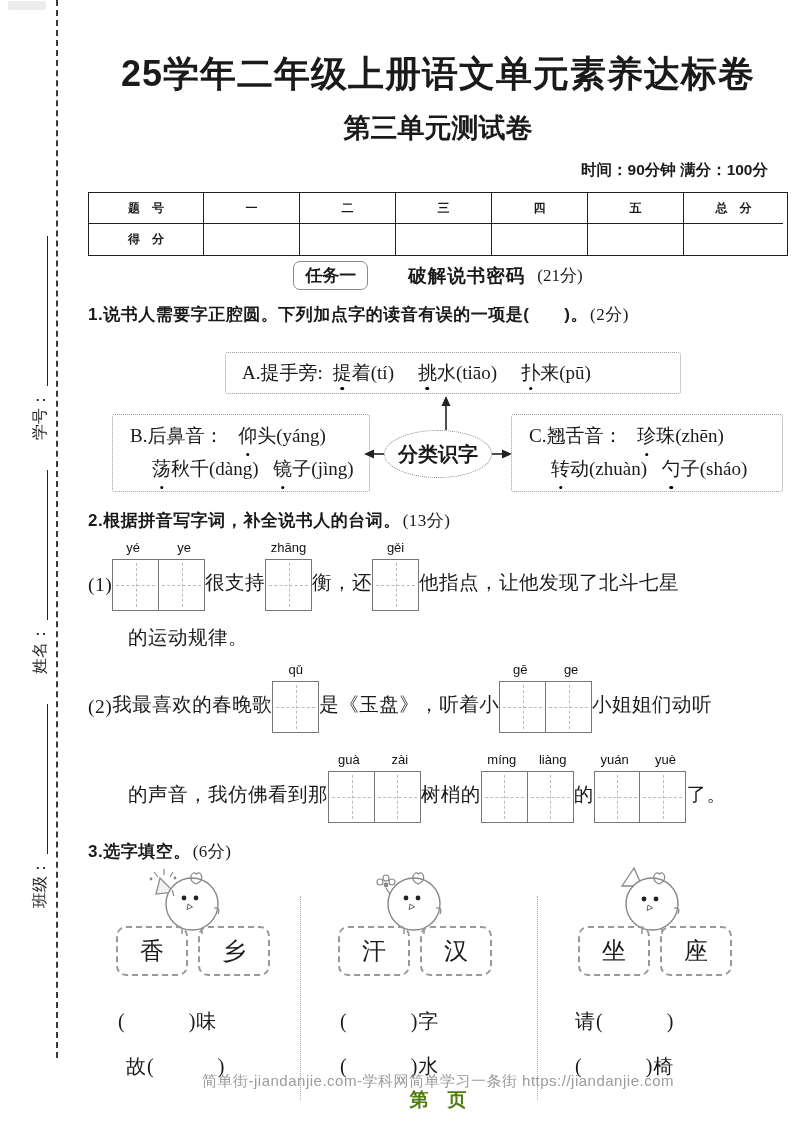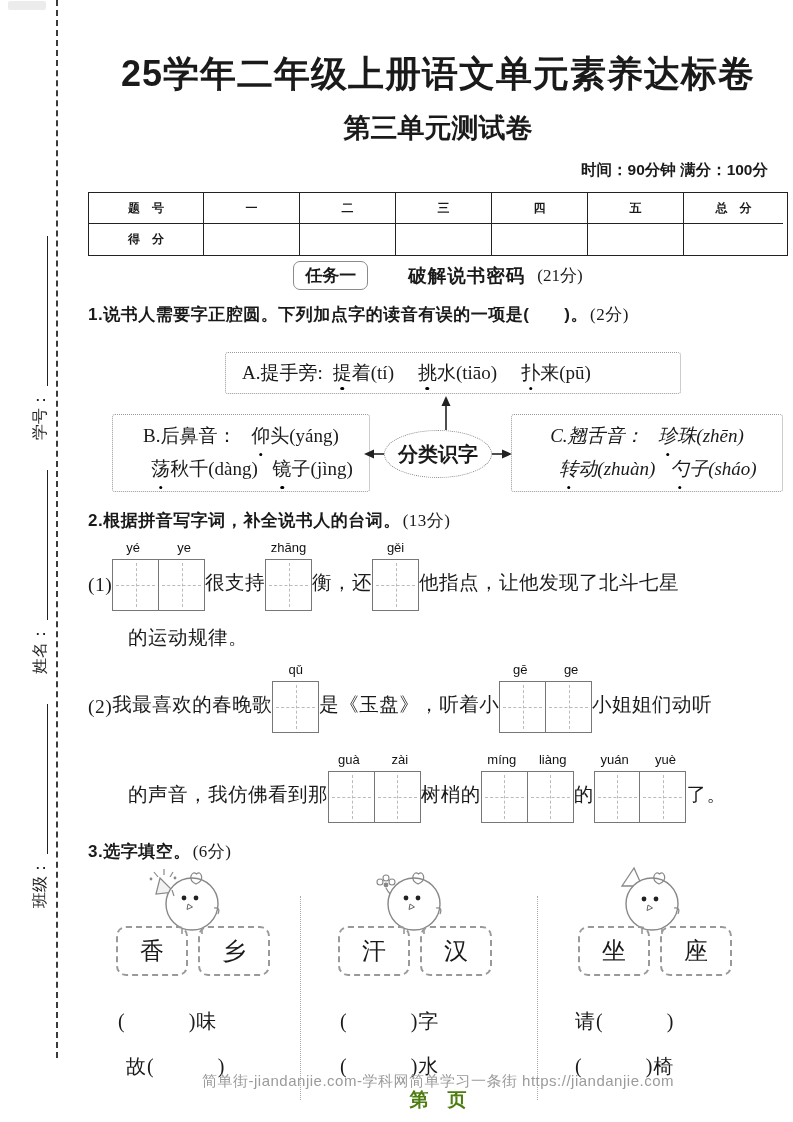--- a/index.html
+++ b/index.html
@@ -37,23 +37,23 @@
   .task-title { font-size:18.5px; font-weight:bold; letter-spacing:1px;margin-left:28px; }
   .pts { font-family:"Liberation Serif", serif; font-weight:normal; font-size:17px; }
   
   .stem { position:absolute; left:0; font-size:17px; font-weight:bold; letter-spacing:.5px; }
   .stem .pts { margin-left:2px; }
   
   .diagram { position:absolute; top:350px; left:0; width:700px; height:156px; }
   .dotbox { position:absolute; border:1.6px dotted #999; border-radius:3px;
     font-family:"Liberation Serif", serif; font-size:19px; }
   .boxA { left:137px; top:2px; width:456px; height:42px; display:flex; align-items:center; padding-left:16px; }
-  .boxBC { padding:4px 0 0 10px; line-height:33px;text-align:center; }
+  .boxBC { padding:4px 0 0 17px; line-height:33px; }
   .boxB { left:24px; top:64px; width:258px; height:78px; }
-  .boxC { left:423px; top:64px; width:272px; height:78px;font-style:italic; }
+  .boxC { left:423px; top:64px; width:272px; height:78px; }
   .indent2 { padding-left:22px; }
   .seg { margin-right:24px; white-space:nowrap; }
   .seg2 { margin-right:10px; white-space:nowrap; }
   .du { position:relative; display:inline-block; }
   .du::after { content:""; position:absolute; left:50%; bottom:-4px; width:3.5px; height:3.5px; background:#000; border-radius:50%; transform:translateX(-50%); }
   .hub { position:absolute; left:296px; top:80px; width:108px; height:48px; border:1.6px dotted #888; border-radius:50%;
     display:flex; align-items:center; justify-content:center; font-family:"Liberation Serif", serif; font-size:20px; font-weight:bold; }
   .arrow { position:absolute; }
   
   .qline { position:absolute; left:0; display:flex; align-items:flex-end; font-family:"Liberation Serif", serif; font-size:19.5px; }

